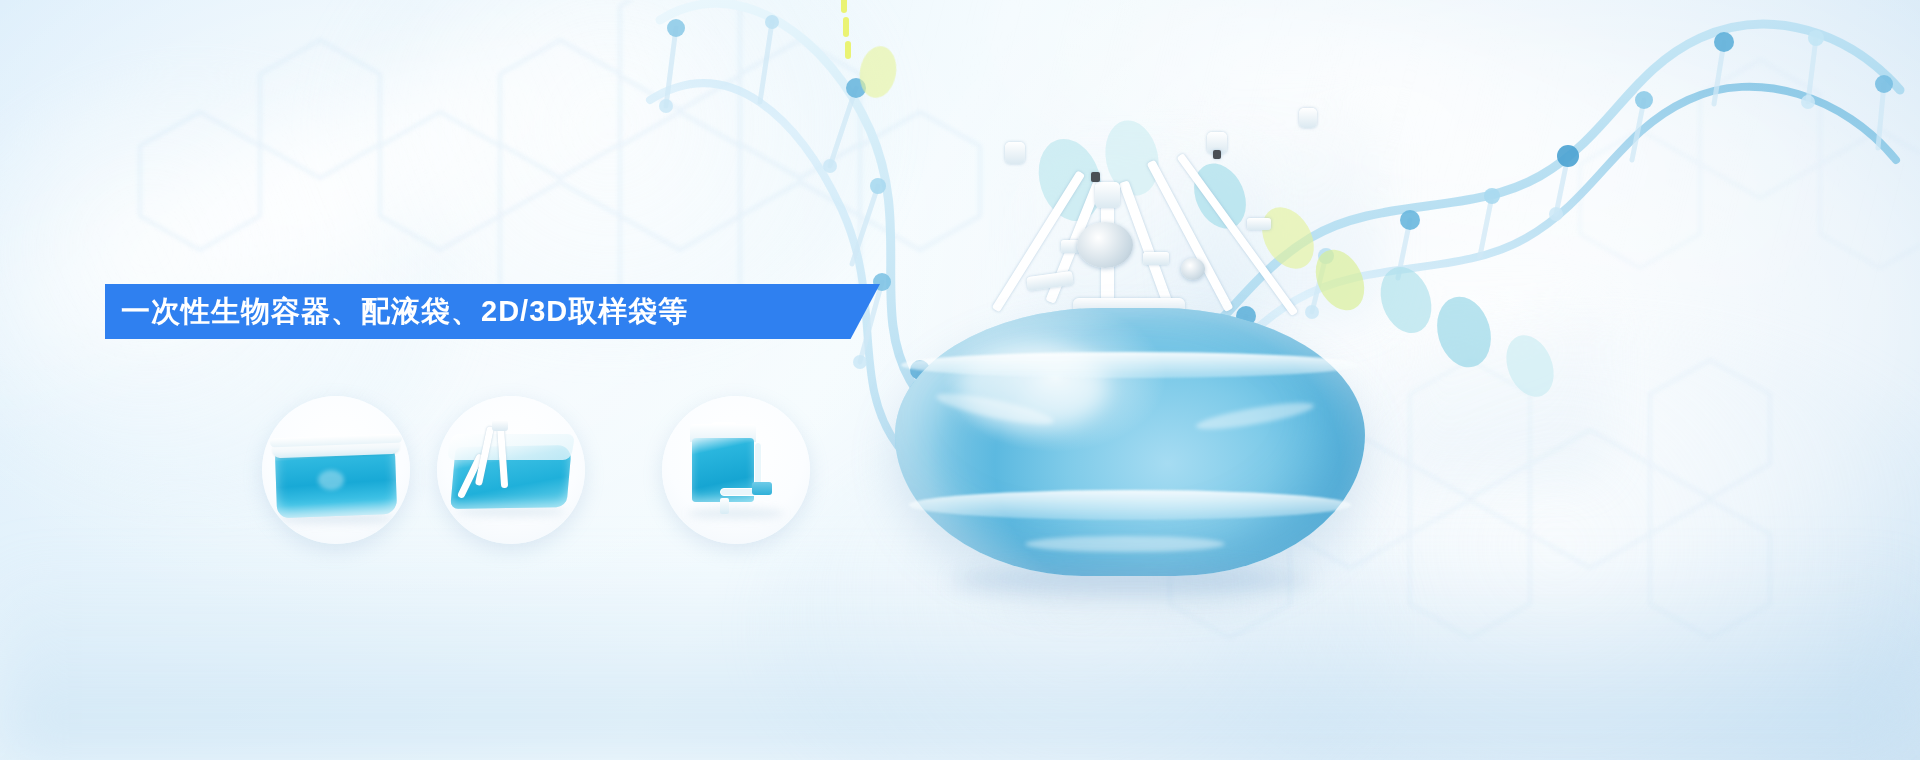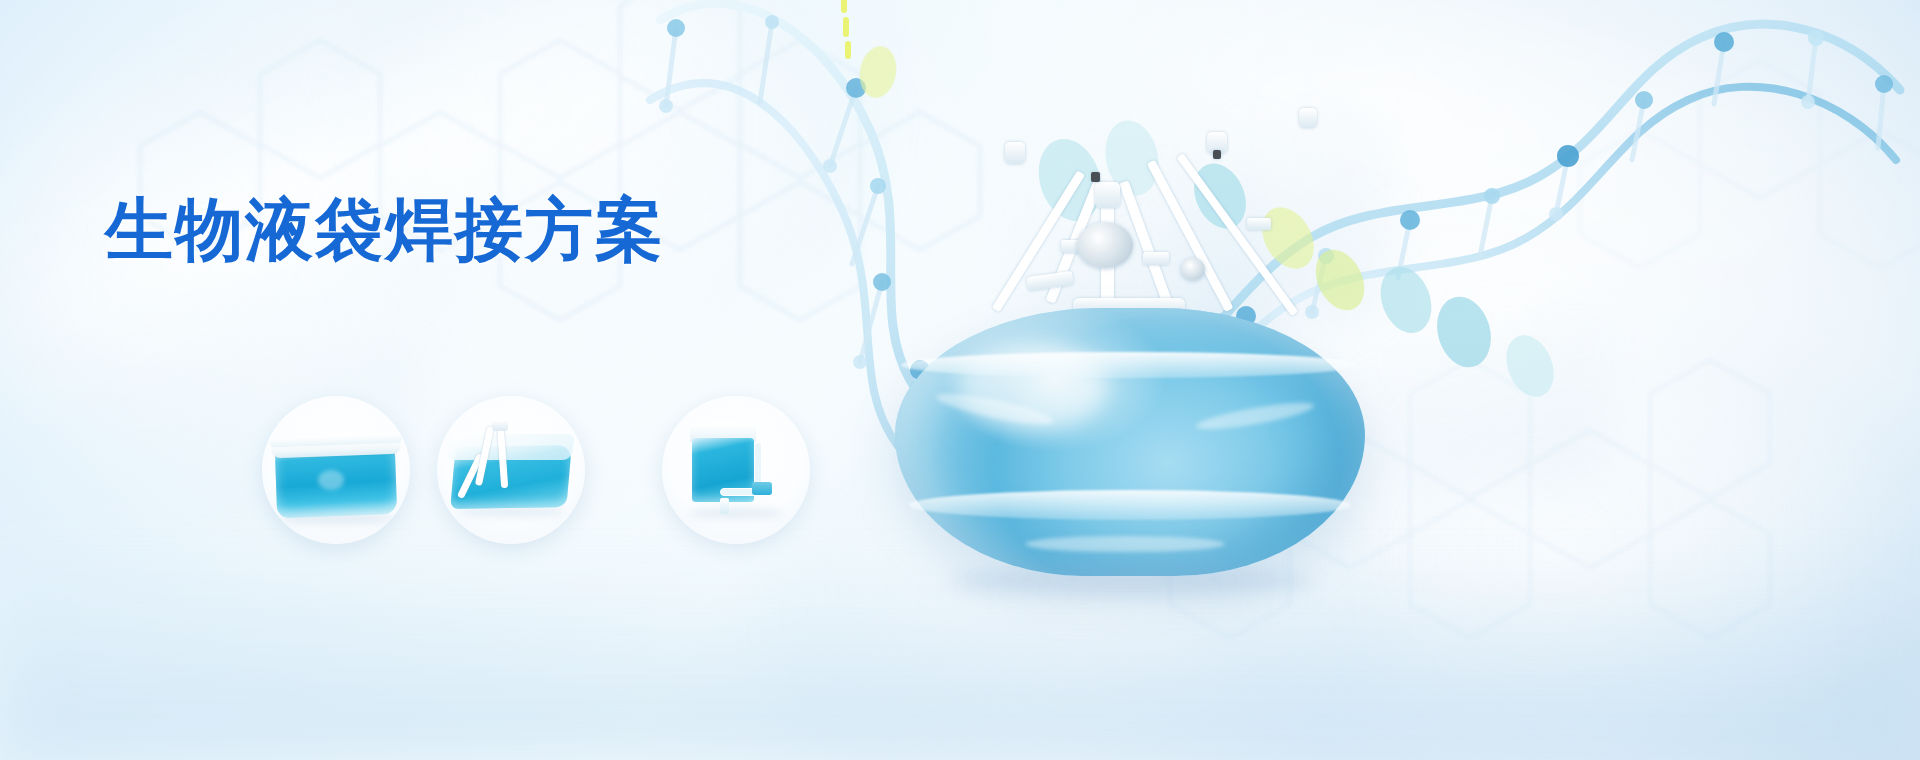--- a/index.html
+++ b/index.html
@@ -321,22 +321,24 @@
     <div class="bb-body"></div>
     <div class="bb-gloss"></div>
     <div class="bb-seamA"></div>
     <div class="bb-seamB"></div>
     <div class="bb-fold" style="left:40px;top:110px;width:120px;height:18px;transform:rotate(12deg);"></div>
     <div class="bb-fold" style="left:300px;top:118px;width:120px;height:16px;transform:rotate(-10deg);"></div>
     <div class="bb-fold" style="left:130px;top:246px;width:200px;height:16px;"></div>
     <div class="bb-shadow"></div>
   </div>
 
-  <div id="headline">生物液袋焊接方案</div>
-
+
+  <div id="subbar">
+    <span class="txt">一次性生物容器、配液袋、2D/3D取样袋等</span>
+  </div>
 
   <div class="thumb" style="left:262px;top:396px;">
     <div class="inner">
       <div class="b1-shadow"></div>
       <div class="b1-bag"></div>
       <div class="b1-dot"></div>
       <div class="b1-top"></div>
       <div class="b1-lip"></div>
     </div>
   </div>

